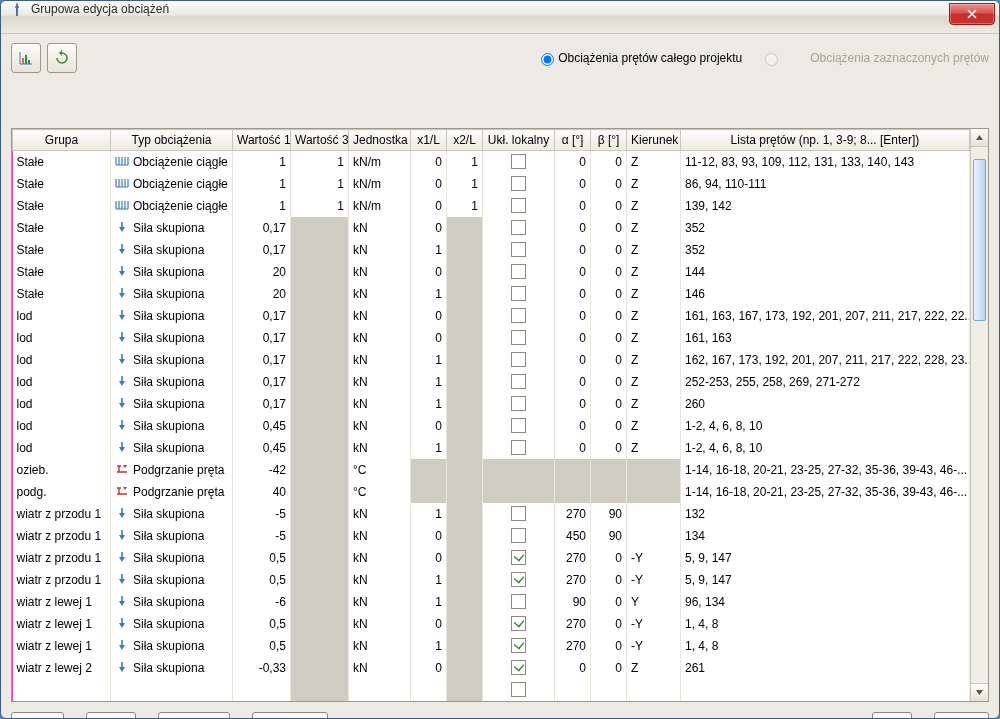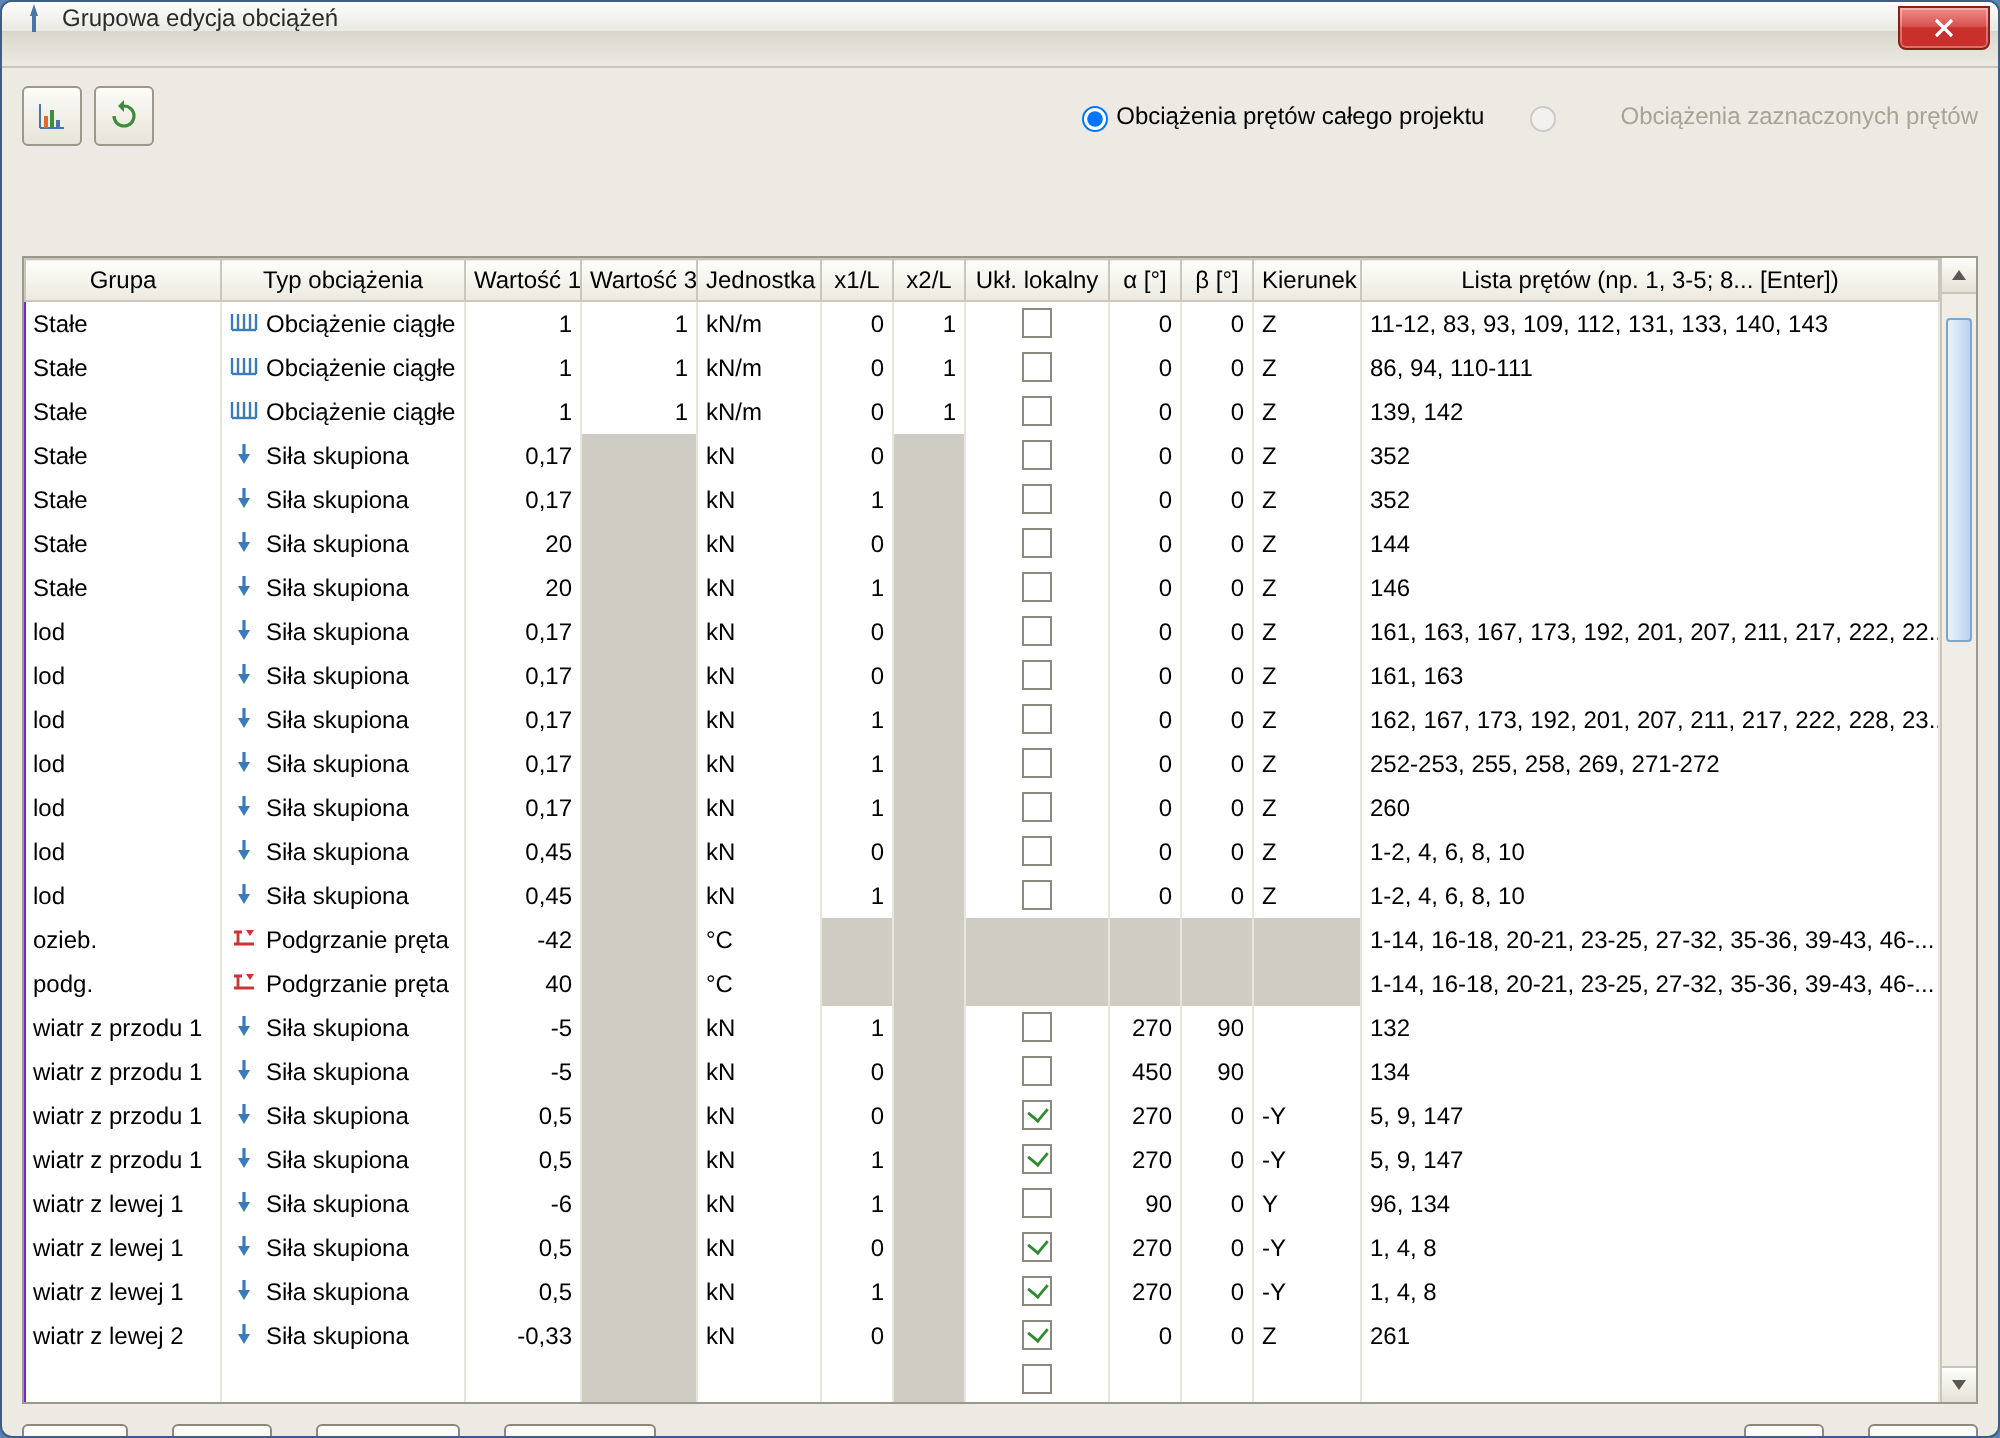--- a/index.html
+++ b/index.html
@@ -9,21 +9,21 @@
   .titlebar .title{font-size:12px;color:#2b2b2b;}
   .titlebar .close{position:absolute;right:4px;top:2px;width:44px;height:20px;background:linear-gradient(to bottom,#f08f8c 0%,#d9534f 45%,#c9302c 50%,#c9302c 100%);border:1px solid #8b1e1a;border-radius:0 0 4px 4px;display:flex;align-items:center;justify-content:center;box-shadow:inset 0 0 0 1px rgba(255,255,255,0.3);}
   .titlebar .close svg{width:12px;height:10px;}
   .client{flex:1;display:flex;flex-direction:column;padding:8px 10px 10px 10px;box-sizing:border-box;}
   .toolbar-row{display:flex;align-items:center;height:32px;margin-bottom:6px;}
   .tbtn{width:28px;height:28px;border:1px solid #9c988b;border-radius:3px;background:linear-gradient(to bottom,#fcfbf7,#e7e4d9);margin-right:6px;display:flex;align-items:center;justify-content:center;cursor:pointer;}
   .spacer{flex:1;}
   .radio-wrap{display:flex;align-items:center;margin-left:18px;font-size:12px;}
   .radio-wrap.disabled{color:#a7a496;gap:28px;}
   .radio-wrap input{margin-right:4px;}
-  .grid-wrap{flex:1;border:1px solid #9c988b;background:#6d28d9;display:flex;min-height:0;margin-top:48px;}
+  .grid-wrap{flex:1;border:1px solid #9c988b;background:#d946ef;display:flex;min-height:0;margin-top:48px;}
   table{border-collapse:collapse;width:100%;table-layout:fixed;}
   th{background:linear-gradient(to bottom,#fdfdfb,#eceade);border:1px solid #c9c6bb;font-weight:normal;font-size:12px;padding:3px 4px;height:20px;box-sizing:border-box;overflow:hidden;white-space:nowrap;}
   td{border-right:1px solid #e7e5dc;border-bottom:0;font-size:12px;padding:0 4px;height:22px;box-sizing:border-box;overflow:hidden;white-space:nowrap;background:#fff;}
   td.num{text-align:right;}
   td.center{text-align:center;}
   td.grey{background:#cfcdc3;}
   .type-cell{display:flex;align-items:flex-start;gap:4px;}
   .ico{width:14px;display:inline-flex;justify-content:center;}
   .chk{width:13px;height:13px;border:1px solid #8c8a80;background:#fff;display:inline-block;vertical-align:middle;position:relative;}
   .chk.on::after{content:"";position:absolute;left:2px;top:-1px;width:8px;height:10px;border:solid #2e8b2e;border-width:0 2px 2px 0;transform:rotate(40deg) scale(0.7);}
@@ -109,21 +109,21 @@
               <th>Typ obciążenia</th>
               <th>Wartość 1</th>
               <th>Wartość 3</th>
               <th>Jednostka</th>
               <th>x1/L</th>
               <th>x2/L</th>
               <th>Ukł. lokalny</th>
               <th>α [°]</th>
               <th>β [°]</th>
               <th>Kierunek</th>
-              <th>Lista prętów (np. 1, 3-5; 8... [Enter])</th>
+              <th>Lista prętów (np. 1, 3-9; 8... [Enter])</th>
             </tr>
           </thead>
           <tbody id="grid-body">
               <tr>
                 <td>Stałe</td>
                 <td>
                   <span class="type-cell">
                     <span class="ico">
                       <svg width="14" height="12" viewBox="0 0 14 12">
                         <path d="M1 2 V10 M4 2 V10 M7 2 V10 M10 2 V10 M13 2 V10" stroke="#3b7abd" stroke-width="1.2"></path>

